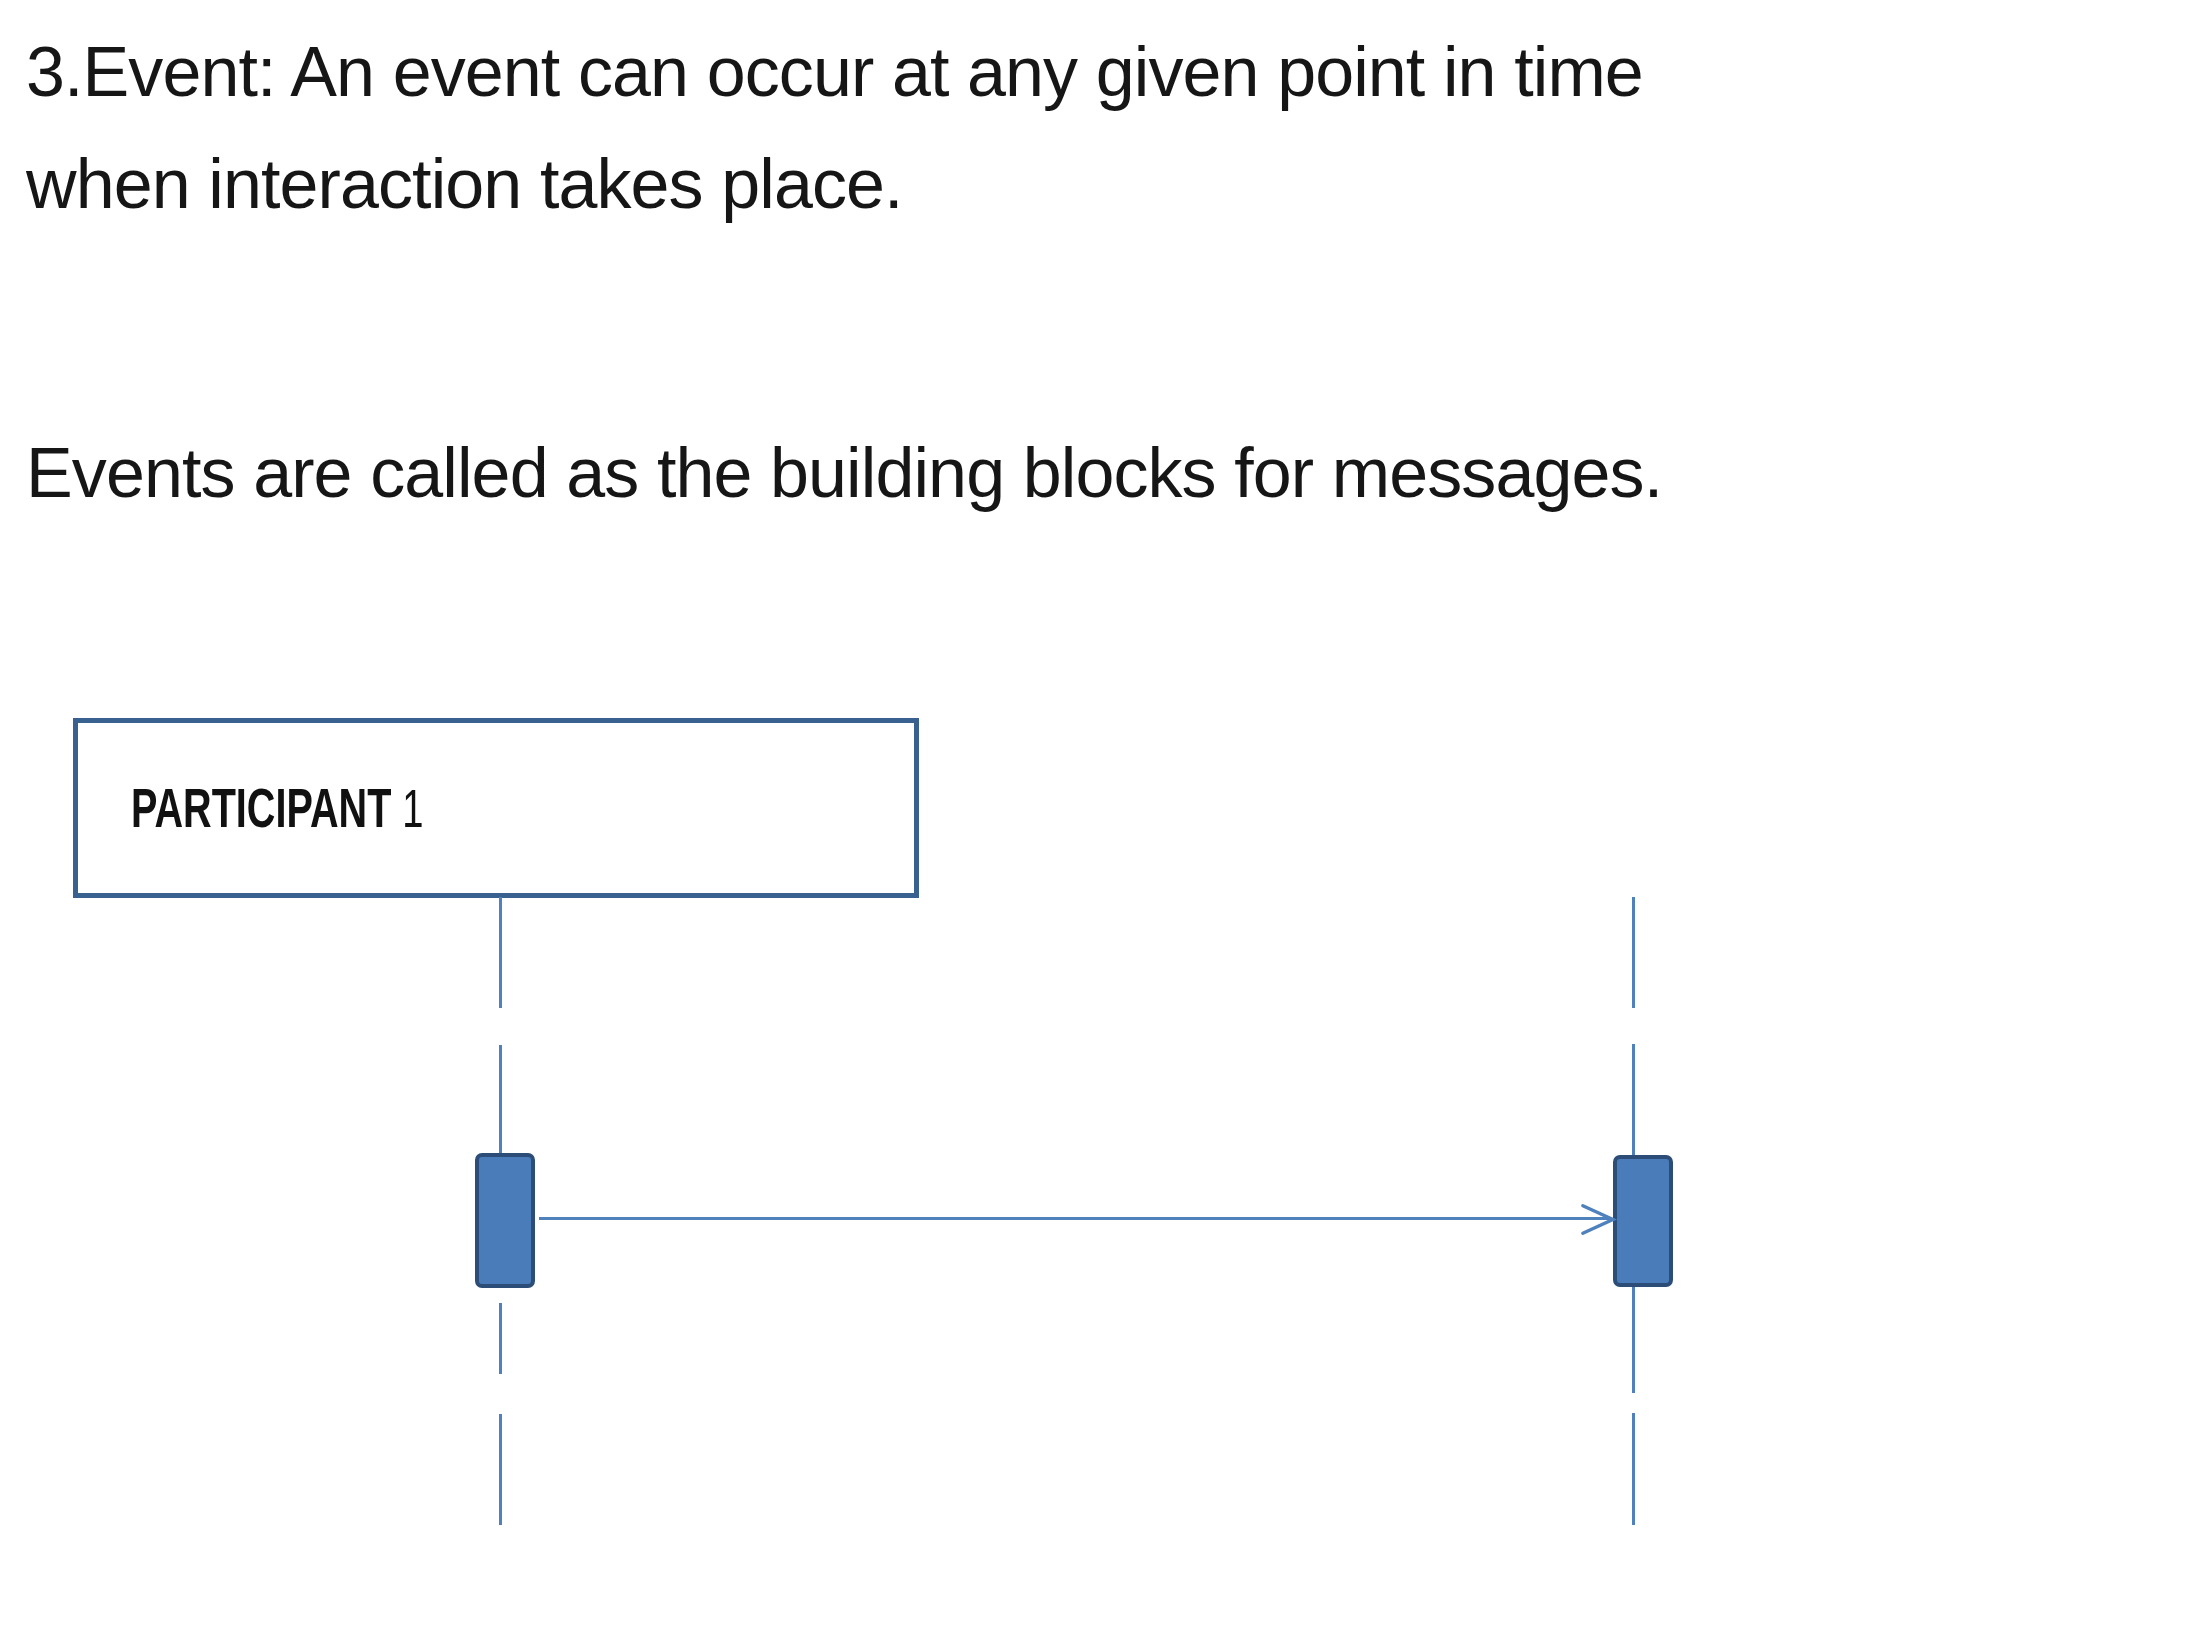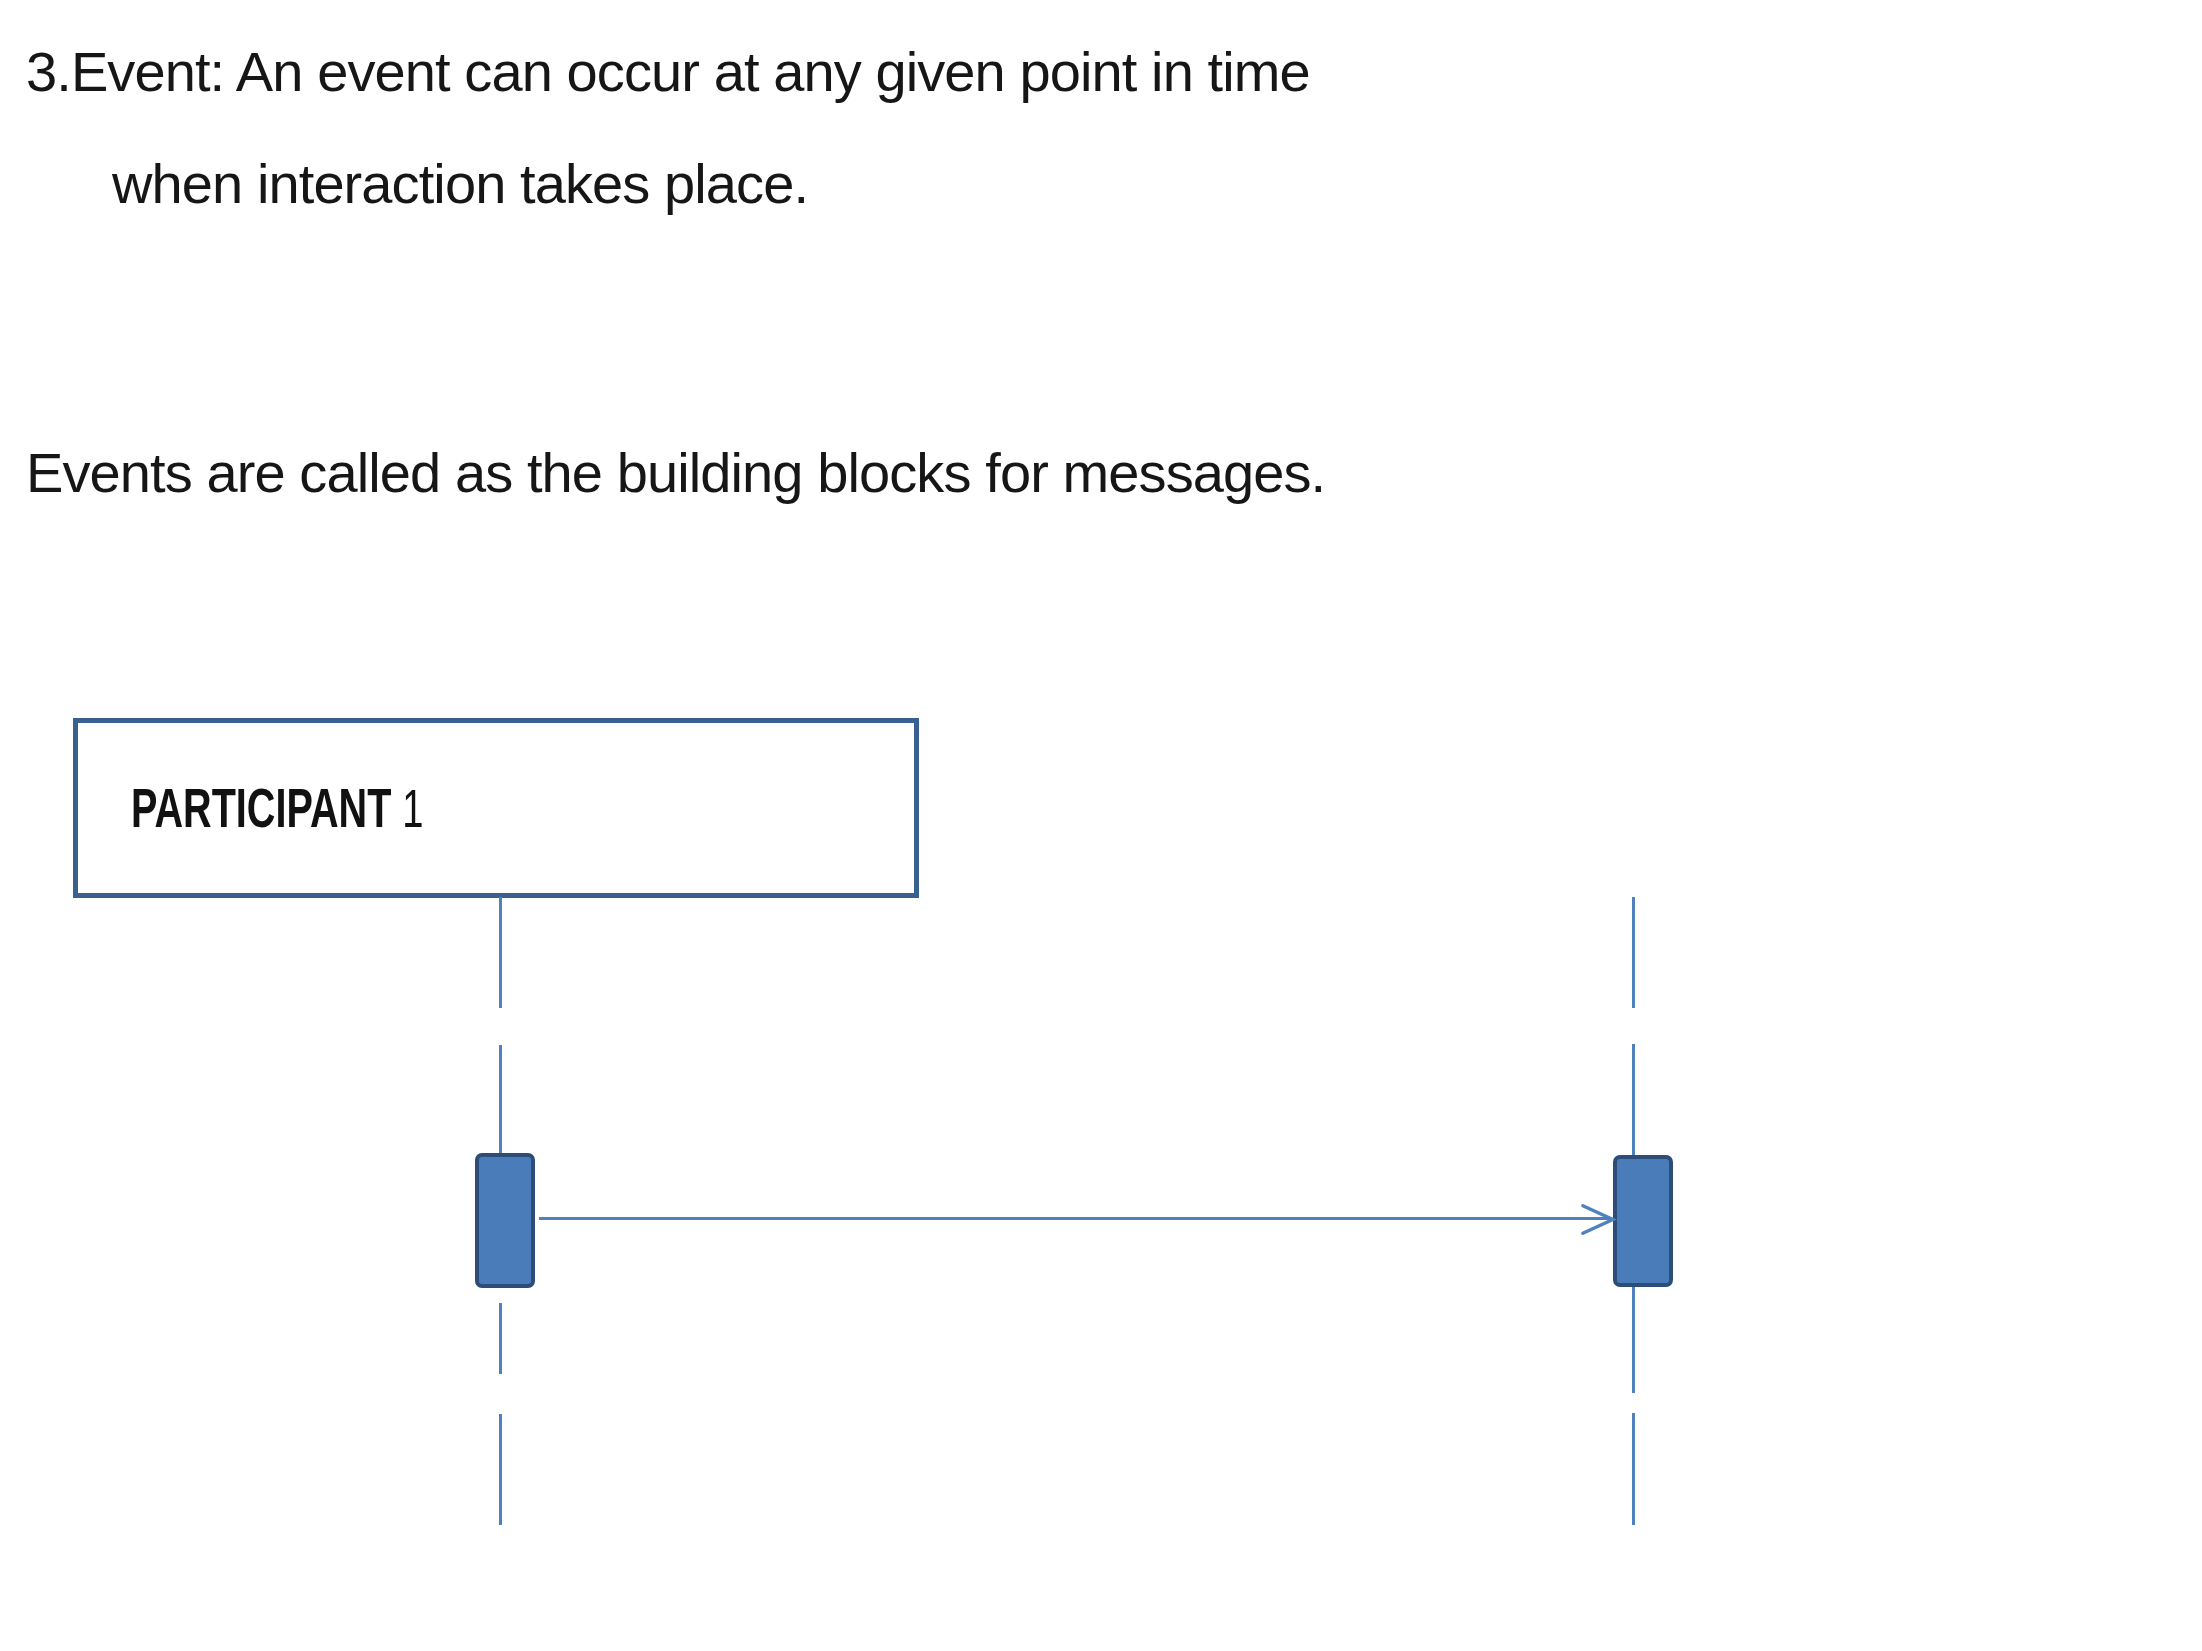--- a/index.html
+++ b/index.html
@@ -13,28 +13,28 @@
     width: 2203px;
     height: 1652px;
     background: #ffffff;
     font-family: "Liberation Sans", sans-serif;
     color: #1a1a1a;
   }
   
   .para {
     position: absolute;
     left: 26px;
-    font-size: 56px;
+    font-size: 70px;
     line-height: 112px;
     letter-spacing: -0.9px;
     white-space: nowrap;
     color: #161616;
   }
   .para1 { top: 15.5px; }
-  .para1 .line2 { margin-left: 86px; }
+  .para1 .line2 { }
   .para2 { top: 417px; }
 
   
   .participant-box {
     position: absolute;
     box-sizing: border-box;
     border: 5.2px solid #38618F;
     background: #ffffff;
     display: flex;
     align-items: center;

